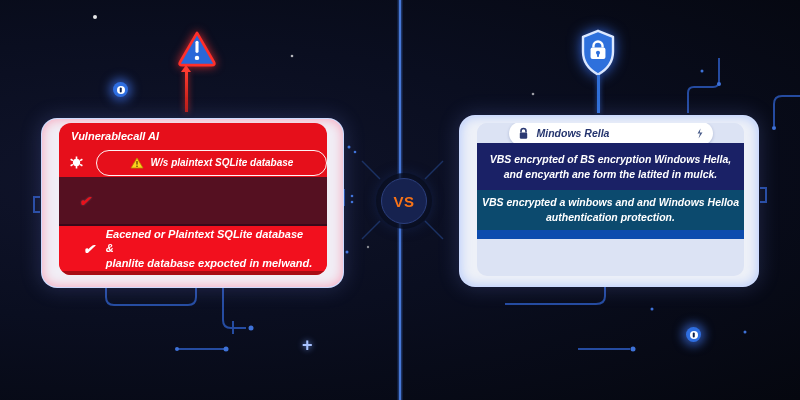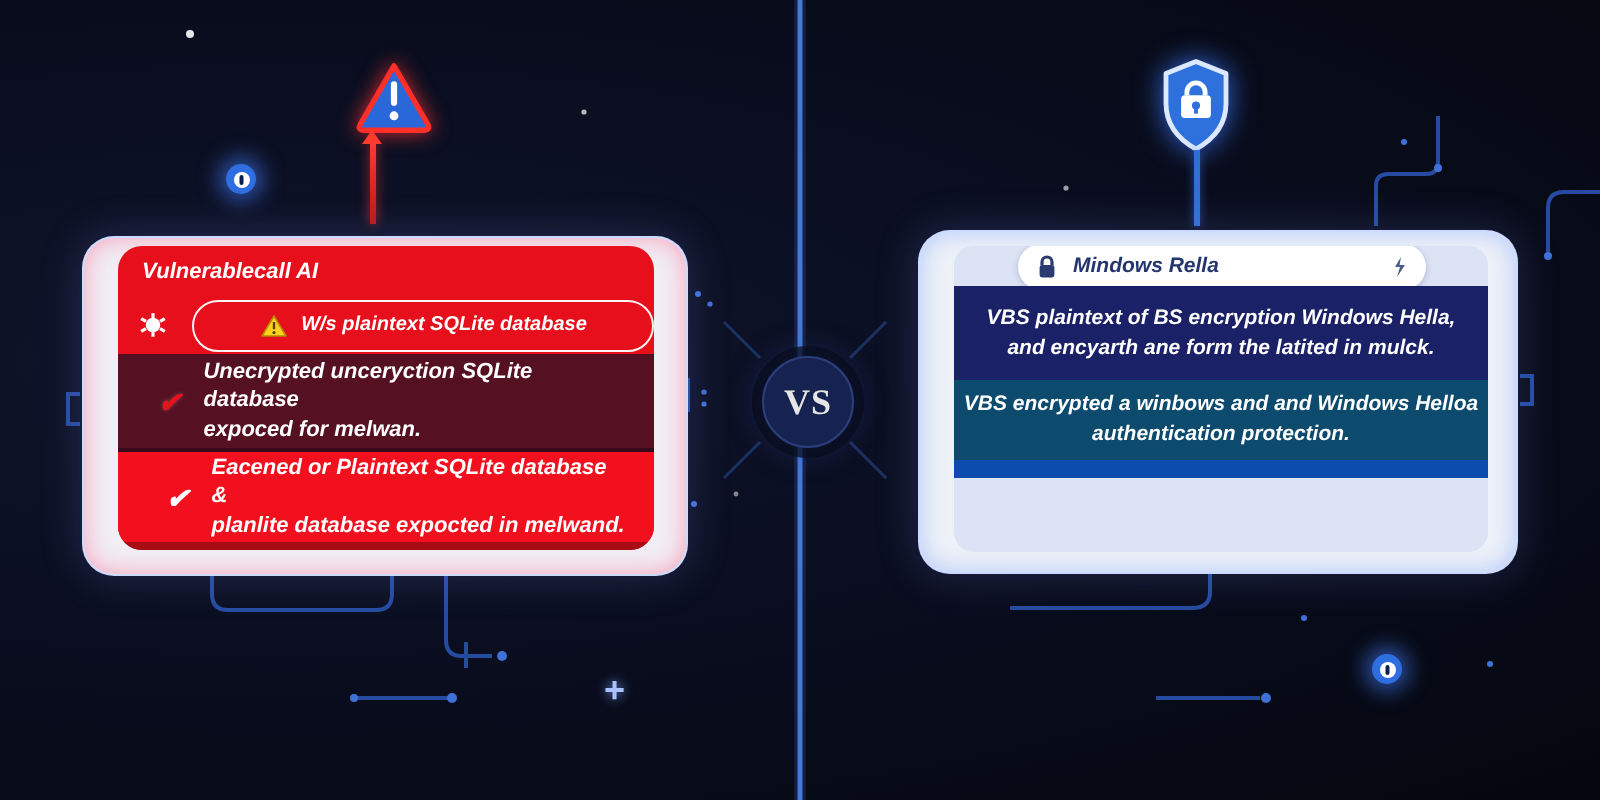--- a/index.html
+++ b/index.html
@@ -32,22 +32,22 @@
     width:2.5px;height:5px;border-radius:1.5px;background:#0a1f4e;}
   .node-left{left:113px;top:82px;}
   .node-right{left:686px;top:327px;}
 
   .sparkle{position:absolute;left:302px;top:336px;font-size:18px;font-weight:700;color:#a8c2ff;
     text-shadow:0 0 6px rgba(120,160,255,.9);line-height:1;}
 
   
   .vs-badge{position:absolute;left:381px;top:178px;width:44px;height:44px;border-radius:50%;
     background:#16224f;border:1px solid #2c3f7d;display:flex;align-items:center;justify-content:center;
-    color:#e5e5e5;font-weight:700;font-size:18px;letter-spacing:.5px;
-    box-shadow:0 0 0 5px rgba(8,12,28,.75), 0 0 16px rgba(40,80,180,.5);font-family:Liberation Serif, serif;}
+    color:#f97316;font-weight:700;font-size:15px;letter-spacing:.5px;
+    box-shadow:0 0 0 5px rgba(8,12,28,.75), 0 0 16px rgba(40,80,180,.5);}
 
   
   .frame{position:absolute;border-radius:16px;background:#f1eef6;
     border:1px solid rgba(200,215,255,.9);}
   .frame-left{left:41px;top:118px;width:301px;height:168px;
     box-shadow:0 0 20px 2px rgba(130,150,255,.18), inset 0 0 12px rgba(255,70,110,.45);}
   .frame-right{left:459px;top:115px;width:298px;height:170px;background:#eef1f8;
     box-shadow:0 0 20px 2px rgba(130,150,255,.18), inset 0 0 12px rgba(90,140,255,.40);}
 
   .card{position:absolute;overflow:hidden;display:flex;flex-direction:column;color:#fff;font-style:italic;}
@@ -188,24 +188,20 @@
           <svg class="pill-warn-icon" viewBox="0 0 14 12">
             <path d="M7,1 L13,11 H1 Z" fill="#ffd21e" stroke="#b88a00" stroke-width="0.8" stroke-linejoin="round"></path>
             <rect x="6.4" y="4" width="1.2" height="3.6" fill="#5b3d00"></rect>
             <circle cx="7" cy="9.3" r="0.8" fill="#5b3d00"></circle>
           </svg>
           <span class="pill-text">W/s plaintext SQLite database</span>
         </div>
       </div>
       <div class="block block-maroon">
         <span class="check check-red">✔</span>
-        <div class="block-text">
-          <div>Unecrypted unceryction SQLite database</div>
-          <div>expoced for melwan.</div>
-        </div>
       </div>
       <div class="block block-bright">
         <span class="check check-white">✔</span>
         <div class="block-text">
           <div>Eacened or Plaintext SQLite database &amp;</div>
           <div>planlite database expocted in melwand.</div>
         </div>
       </div>
       <div class="strip-red"></div>
     </div>
@@ -219,21 +215,21 @@
             <path d="M3,5.5 V4 a2.5,2.5 0 0 1 5,0 V5.5" stroke="#2c3a72" stroke-width="1.6" fill="none"></path>
             <rect x="1.8" y="5.5" width="7.4" height="6.2" rx="1.2" fill="#2c3a72"></rect>
           </svg>
           <span class="search-pill-text">Mindows Rella</span>
           <svg class="zig-icon" viewBox="0 0 8 11">
             <path d="M4.5,0.5 L1.5,5.5 H4 L2.5,10.5 L6.5,4.5 H3.8 Z" fill="#4a5d8a"></path>
           </svg>
         </div>
       </div>
       <div class="cblock block-navy">
-        <div>VBS plaintext of BS encryption Windows Hella,</div>
+        <div>VBS encrypted of BS encryption Windows Hella,</div>
         <div>and encyarth ane form the latited in mulck.</div>
       </div>
       <div class="cblock block-brightblue">
         <div>VBS encrypted a winbows and and Windows Helloa</div>
         <div>authentication protection.</div>
       </div>
       <div class="strip-blue"></div>
     </div>
   </div>
 

